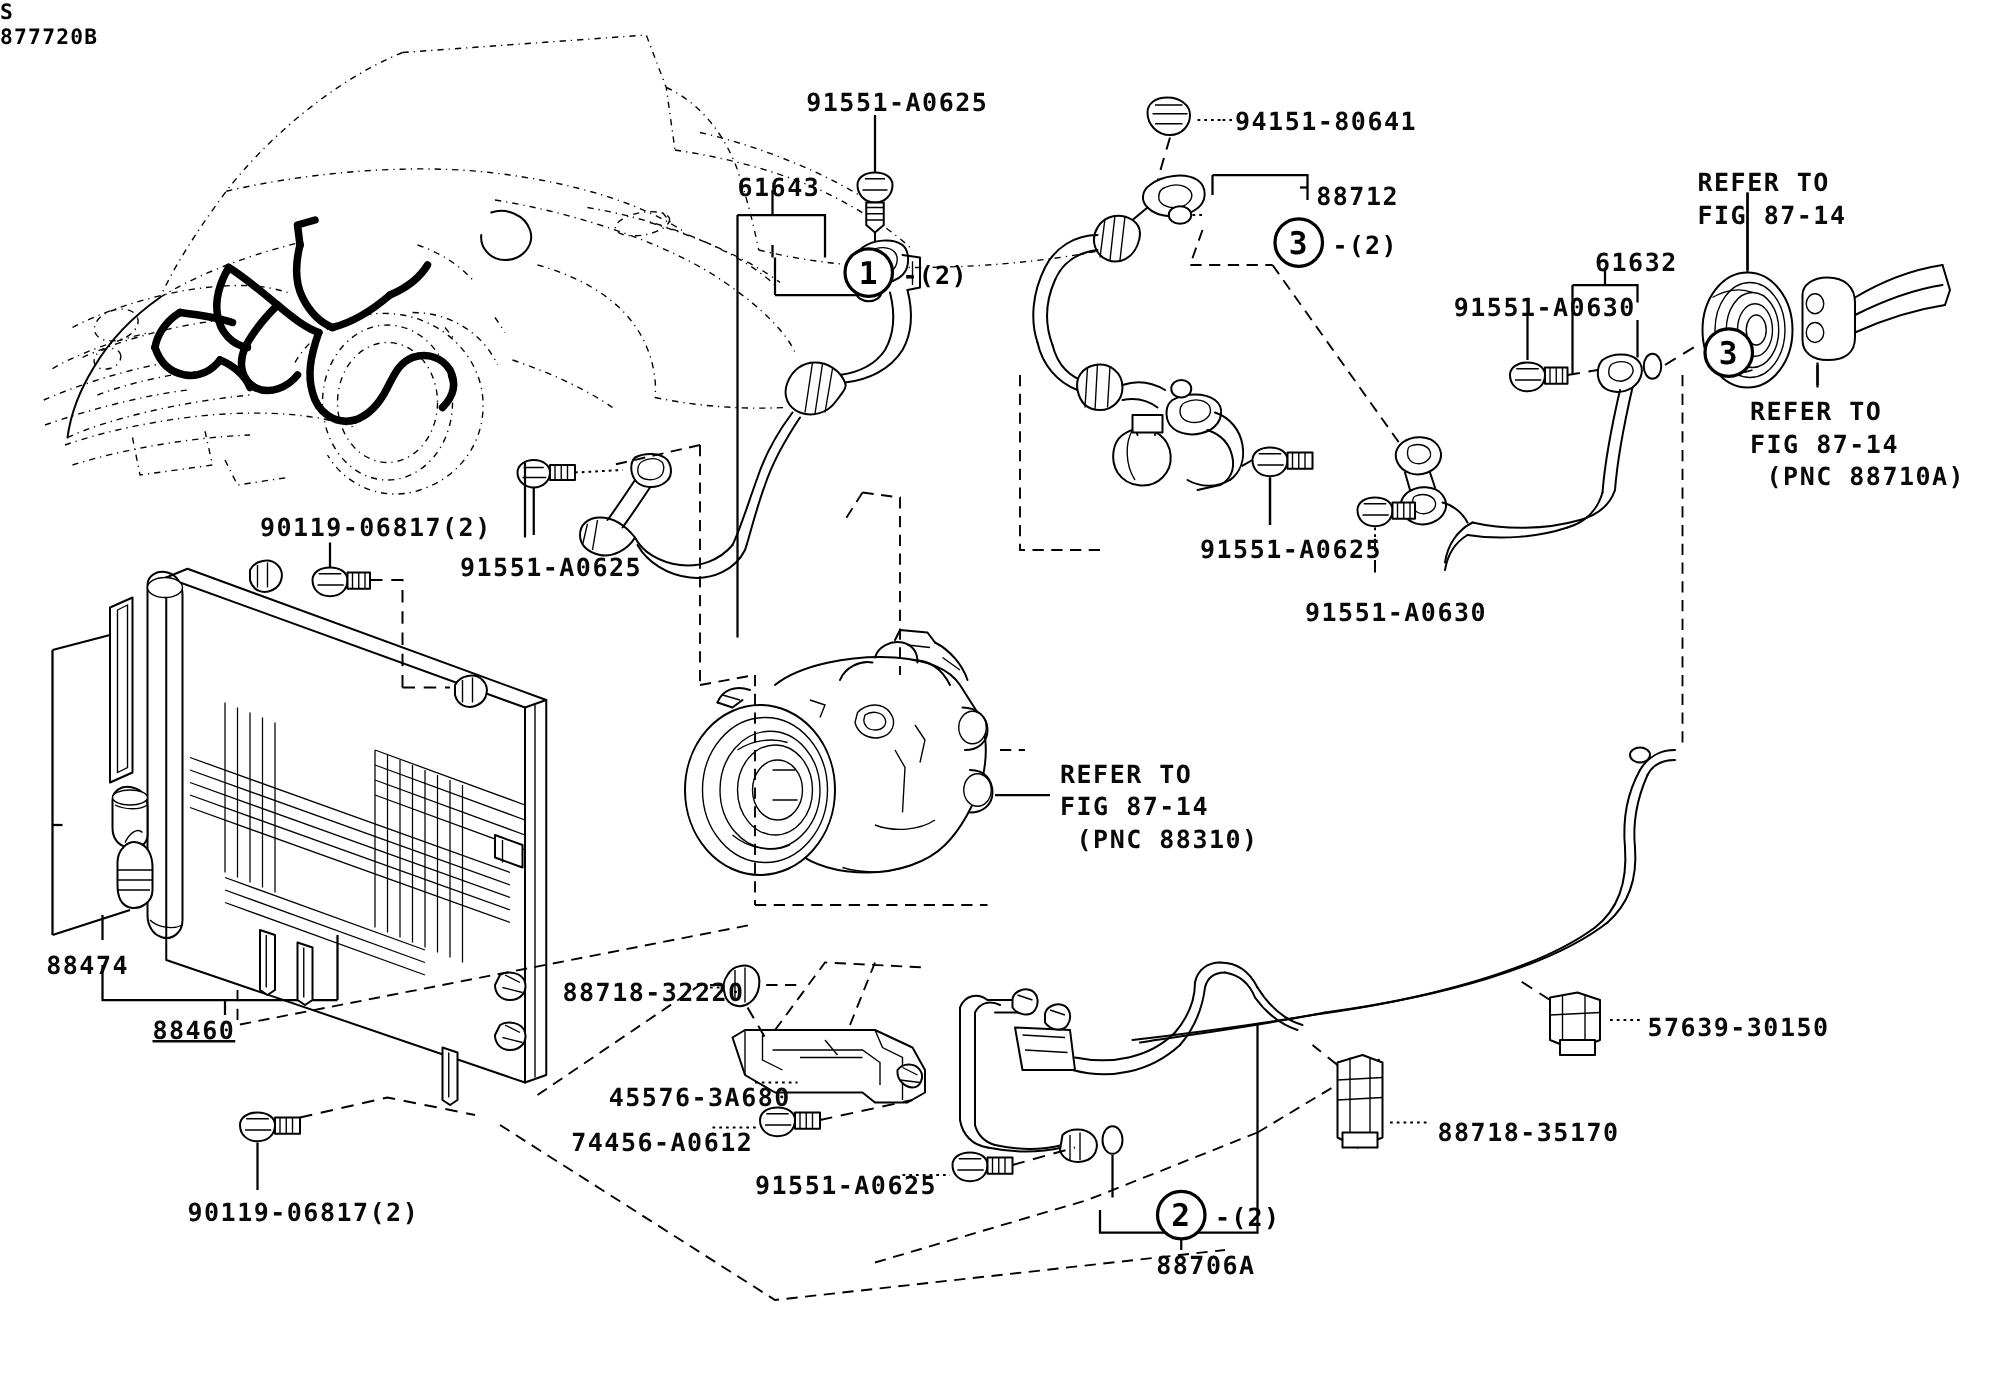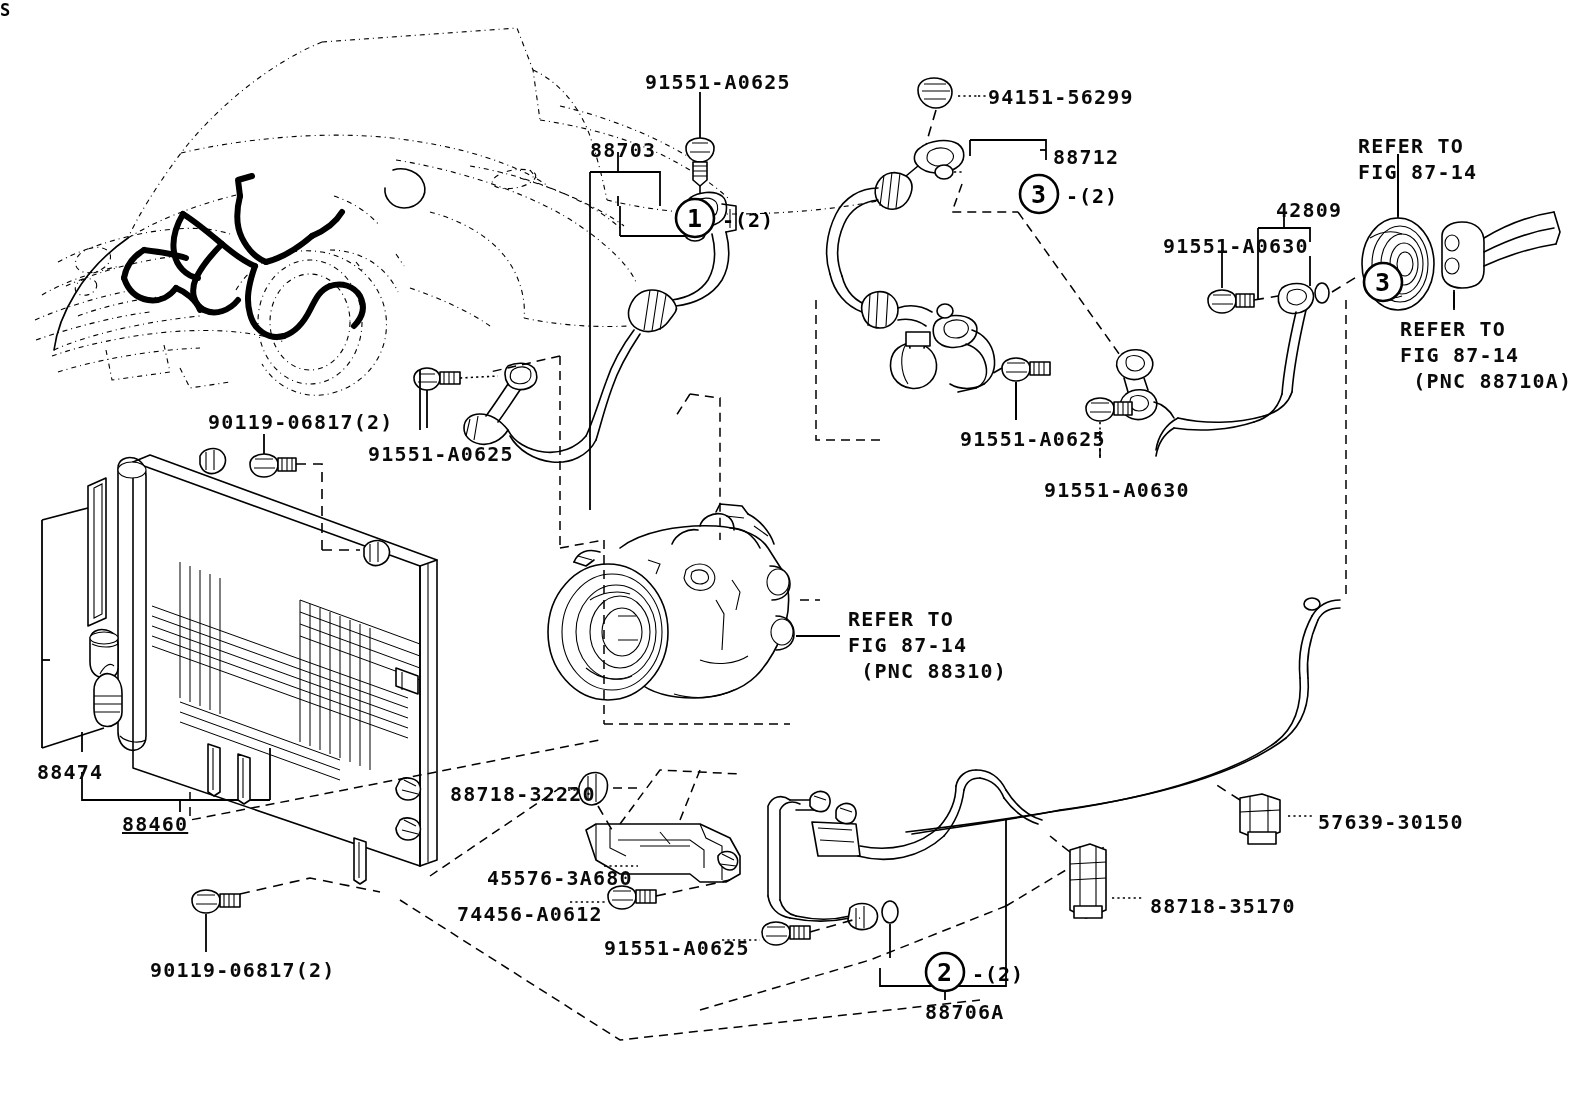--- a/index.html
+++ b/index.html
@@ -581,25 +581,25 @@
       <path class="lead" d="M1398 154 L1398 216"></path>
       <path class="dot" d="M978 96 L986 96"></path>
       <path class="lead" d="M420 430 L420 370"></path>
       <path class="lead" d="M1016 420 L1016 382"></path>
       <path class="dsh" d="M1100 458 L1100 424"></path>
       <path class="lead" d="M1454 292 L1454 310"></path>
     </g>
   </svg>
 
   <div class="lbl" style="left:645px;top:70px;">91551-A0625</div>
-  <div class="lbl" style="left:590px;top:138px;">88703</div>
-  <div class="lbl" style="left:988px;top:85px;">94151-56299</div>
+  <div class="lbl" style="left:590px;top:138px;">61643</div>
+  <div class="lbl" style="left:988px;top:85px;">94151-80641</div>
   <div class="lbl" style="left:1053px;top:145px;">88712</div>
   <div class="lbl multi" style="left:1358px;top:133px;">REFER TO<br>FIG 87-14</div>
-  <div class="lbl" style="left:1276px;top:198px;">42809</div>
+  <div class="lbl" style="left:1276px;top:198px;">61632</div>
   <div class="lbl" style="left:1163px;top:234px;">91551-A0630</div>
   <div class="lbl multi" style="left:1400px;top:316px;">REFER TO<br>FIG 87-14<br> (PNC 88710A)</div>
   <div class="lbl" style="left:208px;top:410px;">90119-06817(2)</div>
   <div class="lbl" style="left:368px;top:442px;">91551-A0625</div>
   <div class="lbl" style="left:960px;top:427px;">91551-A0625</div>
   <div class="lbl" style="left:1044px;top:478px;">91551-A0630</div>
   <div class="lbl multi" style="left:848px;top:606px;">REFER TO<br>FIG 87-14<br> (PNC 88310)</div>
   <div class="lbl" style="left:37px;top:760px;">88474</div>
   <div class="lbl" style="left:122px;top:812px;text-decoration:underline;">88460</div>
   <div class="lbl" style="left:450px;top:782px;">88718-32220</div>
@@ -636,14 +636,15 @@
 
   <div class="callout" style="left:872px;top:926px;">
     <svg width="100" height="44" viewBox="0 0 100 44" xmlns="http://www.w3.org/2000/svg">
       <circle cx="21" cy="22" r="19" fill="#fff" stroke="#000" stroke-width="2.6"></circle>
       <text x="21" y="31" text-anchor="middle" font-family="DejaVu Sans Mono, monospace" font-size="25" font-weight="bold" fill="#000">2</text>
       <text x="48" y="31" font-family="DejaVu Sans Mono, monospace" font-size="20" font-weight="bold" fill="#000">-(2)</text>
     </svg>
   </div>
 
   <div class="corner" style="left:26px;top:1036px;">S</div>
+  <div class="corner" style="left:1482px;top:1052px;">877720B</div>
 
 </div>
 
 </body></html>

